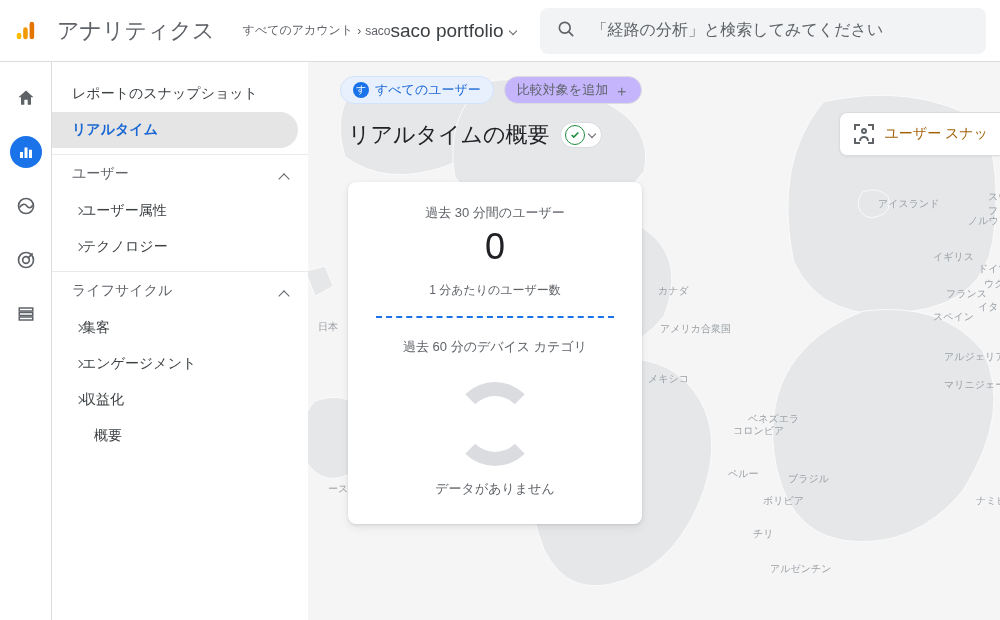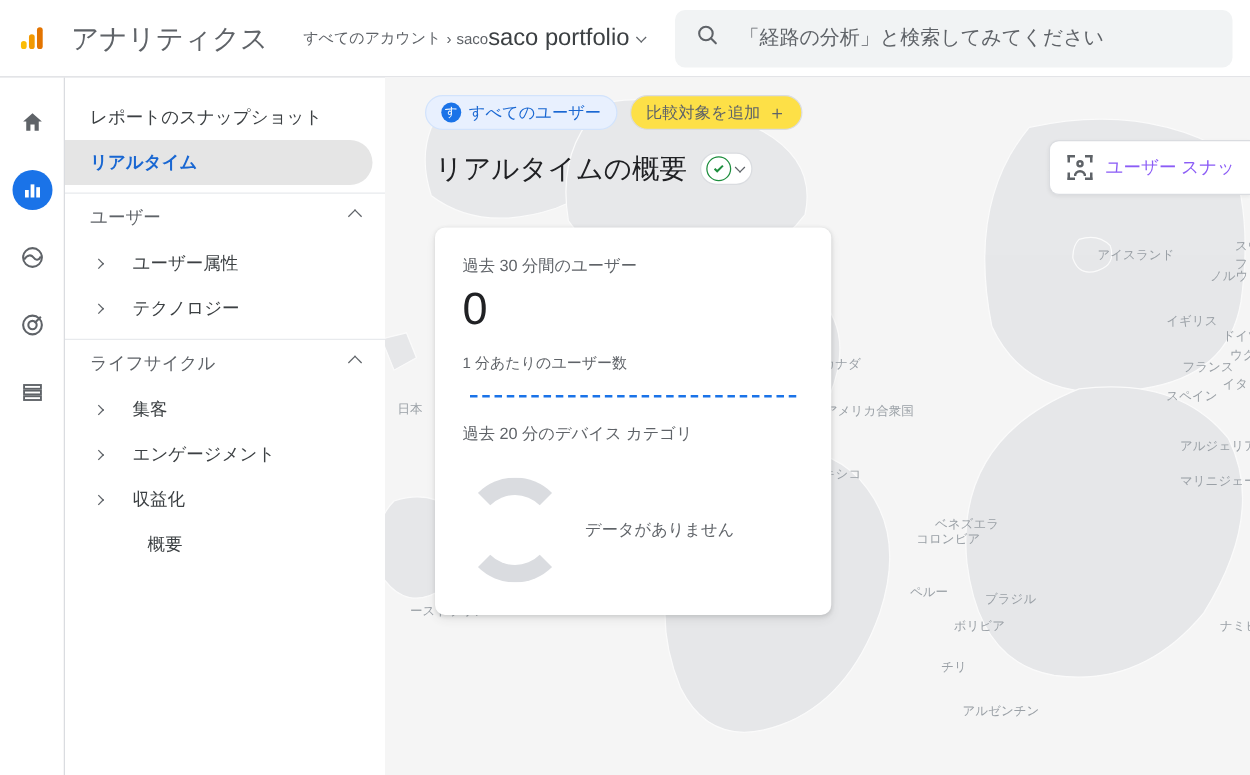--- a/index.html
+++ b/index.html
@@ -23,53 +23,53 @@
 
 .rail { width: 52px; border-right: 1px solid #dadce0; display: flex; flex-direction: column; align-items: center; padding-top: 20px; gap: 22px; }
 .rail-item { width: 32px; height: 32px; display: flex; align-items: center; justify-content: center; border-radius: 50%; color: #5f6368; cursor: pointer; }
 .rail-item.active { background: #1a73e8; color: #fff; }
 
 
 .sidebar { width: 256px; padding: 14px 0; font-size: 14px; color: #3c4043; }
 .side-item { padding: 9px 20px; cursor: pointer; display: flex; align-items: center; }
 .side-item.top { font-size: 14px; }
 .side-item.active { background: #e5e5e5; color: #1967d2; border-radius: 0 20px 20px 0; margin-right: 10px; font-weight: bold; }
-.side-group { padding: 10px 20px; display: flex; align-items: flex-start; justify-content: space-between; color: #5f6368; cursor: pointer; border-top: 1px solid #e8eaed; margin-top: 6px; }
-.side-sub { padding: 9px 10px 9px 24px; display: flex; align-items: center; gap: 24px; color: #3c4043; cursor: pointer; }
+.side-group { padding: 10px 20px; display: flex; align-items: flex-end; justify-content: space-between; color: #5f6368; cursor: pointer; border-top: 1px solid #e8eaed; margin-top: 6px; }
+.side-sub { padding: 9px 10px 9px 24px; display: flex; align-items: center; gap: 0; color: #3c4043; cursor: pointer; }
 .caret-r { width: 6px; height: 6px; border-top: 1.5px solid #5f6368; border-right: 1.5px solid #5f6368; transform: rotate(45deg); }
 .chev-up { width: 8px; height: 8px; border-top: 1.5px solid #5f6368; border-right: 1.5px solid #5f6368; transform: rotate(-45deg); margin-top: 4px; }
 .chev-down-sm { width: 6px; height: 6px; border-top: 1.5px solid #5f6368; border-right: 1.5px solid #5f6368; transform: rotate(135deg); display: inline-block; margin-bottom: 3px; }
 
 
 .main { flex: 1; position: relative; background: #fafafa; overflow: hidden; }
 .map-bg { position: absolute; inset: 0; background: #f5f5f5; }
 .map-bg svg { width: 100%; height: 100%; opacity: 0.55; }
 .map-label { position: absolute; font-size: 10px; color: #9aa0a6; white-space: nowrap; }
 
 .chip-row { position: absolute; top: 14px; left: 32px; display: flex; gap: 10px; z-index: 2; }
-.chip { height: 28px; border-radius: 14px; display: flex; align-items: center; padding: 0 12px; font-size: 13px; background: #fde047; border: 1px solid #dadce0; cursor: pointer; gap: 6px; }
+.chip { height: 28px; border-radius: 14px; display: flex; align-items: center; padding: 0 12px; font-size: 13px; background: #c4b5fd; border: 1px solid #dadce0; cursor: pointer; gap: 6px; }
 .chip.primary { background: #e8f0fe; border-color: #d2e3fc; color: #1967d2; }
 .chip-add { color: #5f6368; }
 .chip-badge { width: 16px; height: 16px; border-radius: 50%; background: #1a73e8; color: #fff; display: flex; align-items: center; justify-content: center; font-size: 10px; }
 
 .page-title-row { position: absolute; top: 58px; left: 40px; display: flex; align-items: center; gap: 10px; z-index: 2; }
 .page-title { font-size: 22px; color: #202124; }
 .status-pill { width: 20px; height: 20px; border: 1.5px solid #1e8e3e; border-radius: 50%; display: flex; align-items: center; justify-content: center; }
 .status-pill svg { width: 10px; height: 10px; }
 .status-drop { display:flex; align-items:center; gap:4px; border:1px solid #dadce0; border-radius:16px; padding:2px 6px 2px 4px; cursor:pointer; background:#fff;}
 
-.snap-btn { position: absolute; top: 50px; right: 0; height: 44px; background: #fff; border: 1px solid #dadce0; border-right: none; border-radius: 8px 0 0 8px; display: flex; align-items: center; gap: 10px; padding: 0 12px 0 14px; z-index: 2; cursor: pointer; font-size: 14px; color: #8b5cf6; box-shadow: 0 1px 3px rgba(0,0,0,.05);}
-
-.card { position: absolute; top: 120px; left: 40px; width: 317px; background: #fff; border-radius: 8px; box-shadow: 0 1px 3px rgba(60,64,67,.15), 0 4px 8px rgba(60,64,67,.08); padding: 22px 22px 26px; z-index: 2; }
+.snap-btn { position: absolute; top: 50px; right: 0; height: 44px; background: #fff; border: 1px solid #dadce0; border-right: none; border-radius: 8px 0 0 8px; display: flex; align-items: center; gap: 10px; padding: 0 12px 0 14px; z-index: 2; cursor: pointer; font-size: 14px; color: #a16207; box-shadow: 0 1px 3px rgba(0,0,0,.05);}
+
+.card { position: absolute; top: 120px; left: 40px; width: 294px; background: #fff; border-radius: 8px; box-shadow: 0 1px 3px rgba(60,64,67,.15), 0 4px 8px rgba(60,64,67,.08); padding: 22px 22px 26px; z-index: 2; text-align: center; }
 .card-h { font-size: 13px; color: #5f6368; margin-bottom: 4px; }
 .card-big { font-size: 36px; color: #202124; margin-bottom: 14px; }
 .card-sub { font-size: 12px; color: #5f6368; margin-bottom: 17px; }
 .card-chartline { border-bottom: 2px dashed #1a73e8; margin: 0 6px 20px; }
 .card-dev { font-size: 13px; color: #5f6368; margin-bottom: 18px; }
-.donut-wrap { display: flex; flex-direction: row; align-items: center; gap: 14px; padding-top: 8px; }
+.donut-wrap { display: flex; flex-direction: column; align-items: center; gap: 14px; padding-top: 8px; }
 .donut { width: 84px; height: 84px; border-radius: 50%; border: 14px solid #dadce0; border-left-color: transparent; border-right-color: transparent; }
 .nodata { font-size: 13px; color: #5f6368; }
 
 .scan-icon { width:20px; height:20px; position:relative; }
 .scan-icon span{ position:absolute; border:2px solid #5f6368; width:6px; height:6px;}
 .scan-icon span:nth-child(1){top:0;left:0;border-right:none;border-bottom:none;}
 .scan-icon span:nth-child(2){top:0;right:0;border-left:none;border-bottom:none;}
 .scan-icon span:nth-child(3){bottom:0;left:0;border-right:none;border-top:none;}
 .scan-icon span:nth-child(4){bottom:0;right:0;border-left:none;border-top:none;}
 .scan-icon .dot{ position:absolute; top:4px; left:7px; width:6px;height:6px;border:2px solid #5f6368; border-radius:50%;}
@@ -265,20 +265,20 @@
           <div class="bod"></div>
       </div>
       <span>ユーザー スナッ</span>
     </div>
 
     <div class="card">
       <div class="card-h">過去 30 分間のユーザー</div>
       <div class="card-big">0</div>
       <div class="card-sub">1 分あたりのユーザー数</div>
       <div class="card-chartline"></div>
-      <div class="card-dev">過去 20 分のデバイス カテゴリ</div>
+      <div class="card-dev">過去 60 分のデバイス カテゴリ</div>
       <div class="donut-wrap">
         <div class="donut"></div>
         <div class="nodata">データがありません</div>
       </div>
     </div>
   </div>
 </div>
 
 </body></html>

